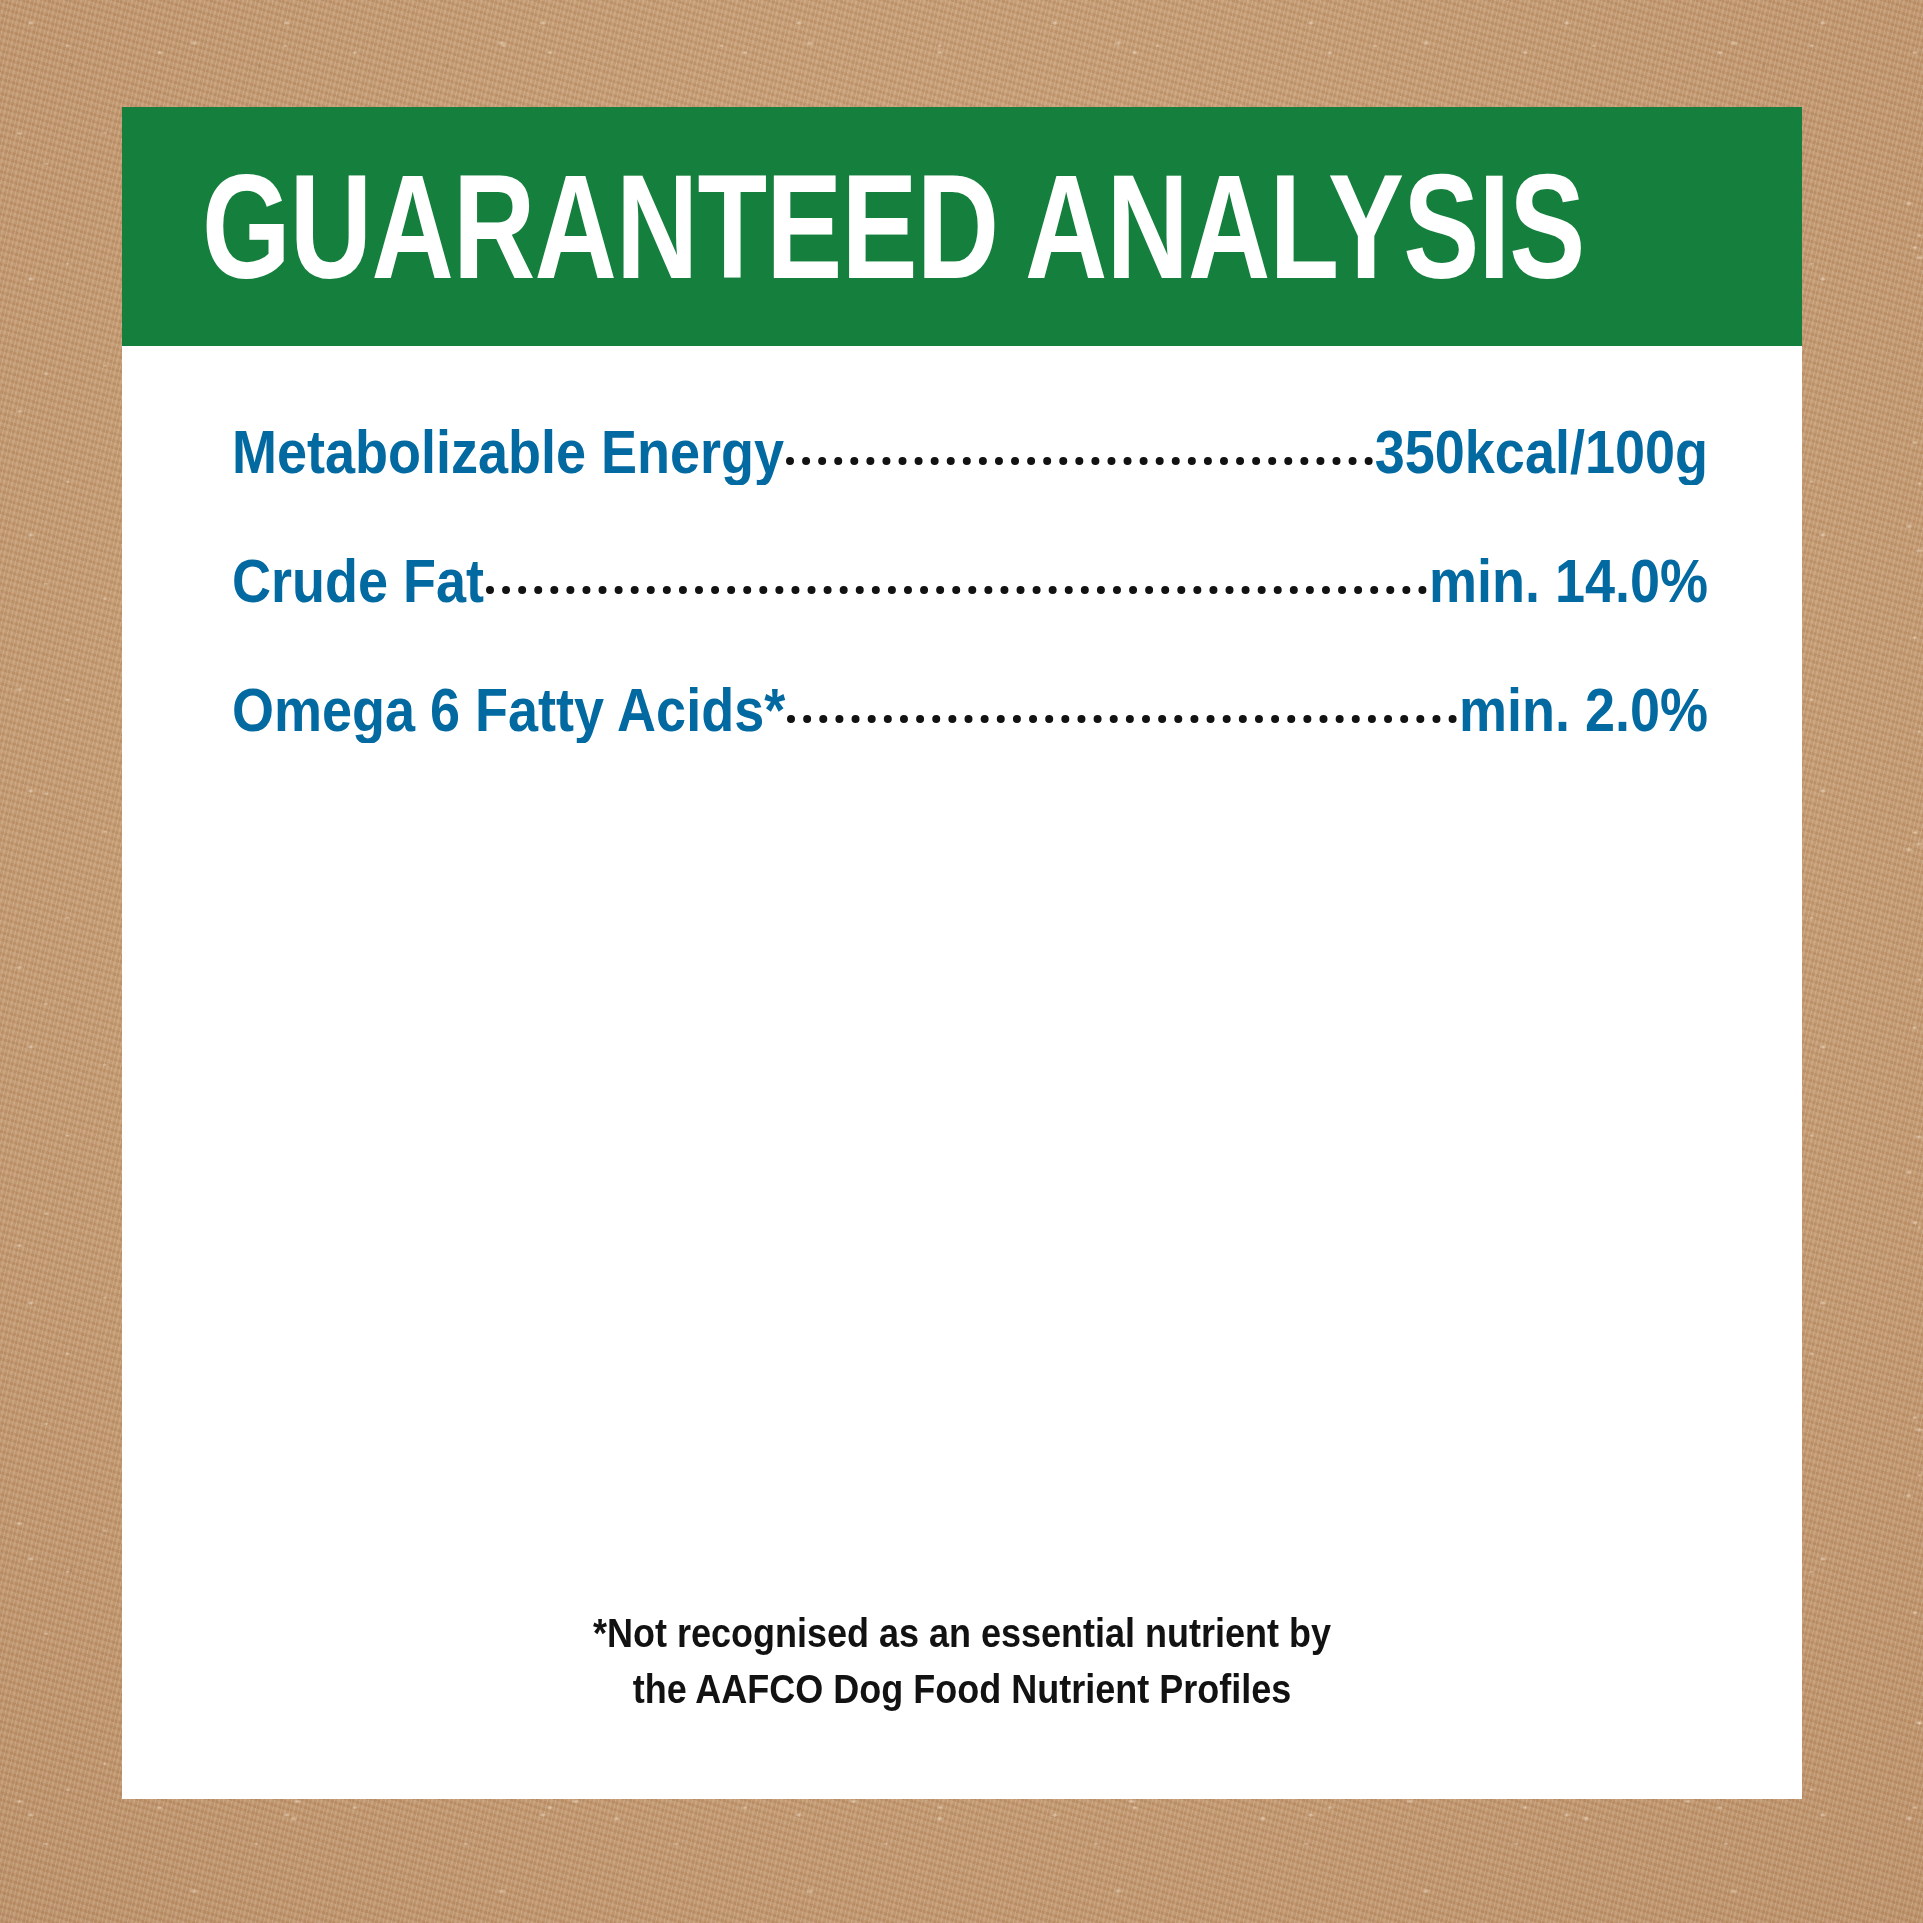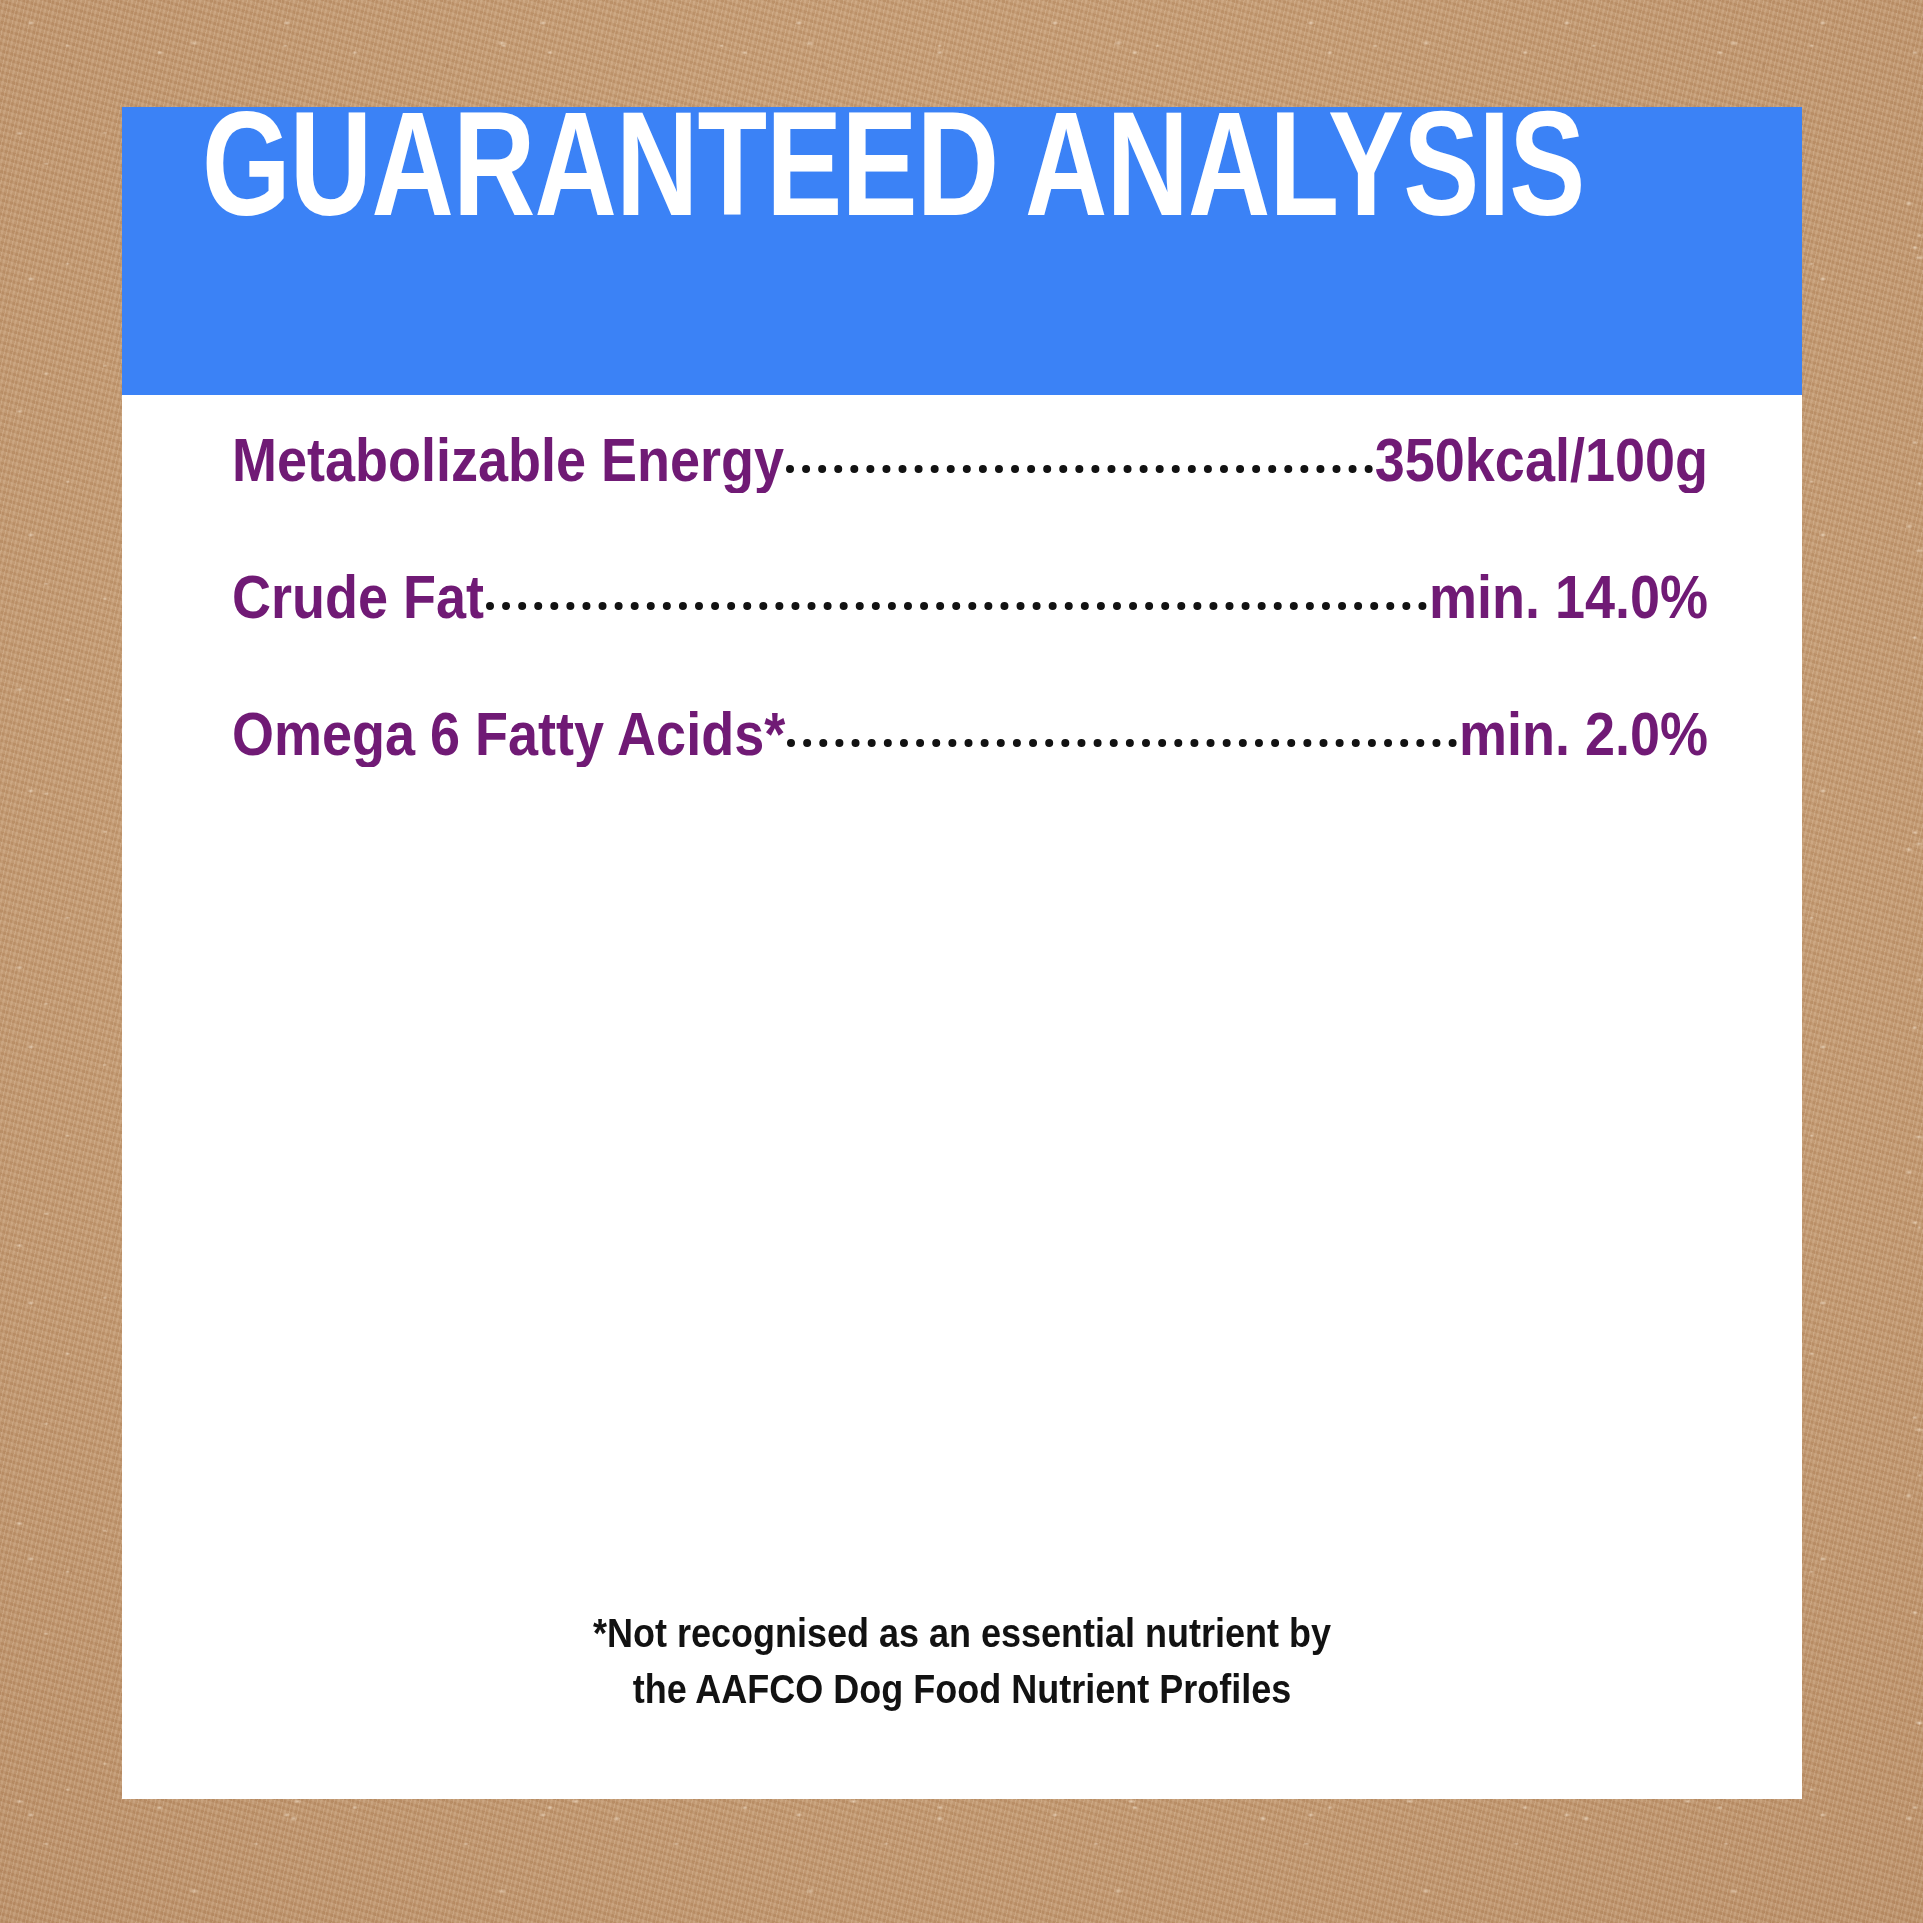--- a/index.html
+++ b/index.html
@@ -68,24 +68,24 @@
     background: #ffffff;
     box-sizing: border-box;
   }
 
   
   #header-band {
     position: absolute;
     left: 0;
     top: 0;
     width: 100%;
-    height: 288px;
-    background: #3b82f6;
+    height: 239px;
+    background: #15803d;
     display: flex;
-    align-items: flex-start;
+    align-items: center;
   }
 
   #header-title {
     color: #ffffff;
     font-family: "Liberation Sans", sans-serif;
     font-weight: 700;
     font-size: 114px;
     line-height: 1;
     letter-spacing: -0.8px;
     margin-left: 80px;
@@ -103,24 +103,23 @@
   }
 
   .analysis-row {
     display: flex;
     align-items: baseline;
     width: 100%;
     height: 129px;
     font-family: "Liberation Sans", sans-serif;
     font-weight: 700;
     font-size: 54px;
-    color: #701a75;
+    color: #0369a1;
     white-space: nowrap;
     overflow: hidden;
-    margin-top: 8px;
   }
 
   .row-name {
     flex: 0 0 auto;
     transform: scaleY(1.12);
     transform-origin: left bottom;
   }
 
   .row-leader {
     flex: 1 1 auto;

